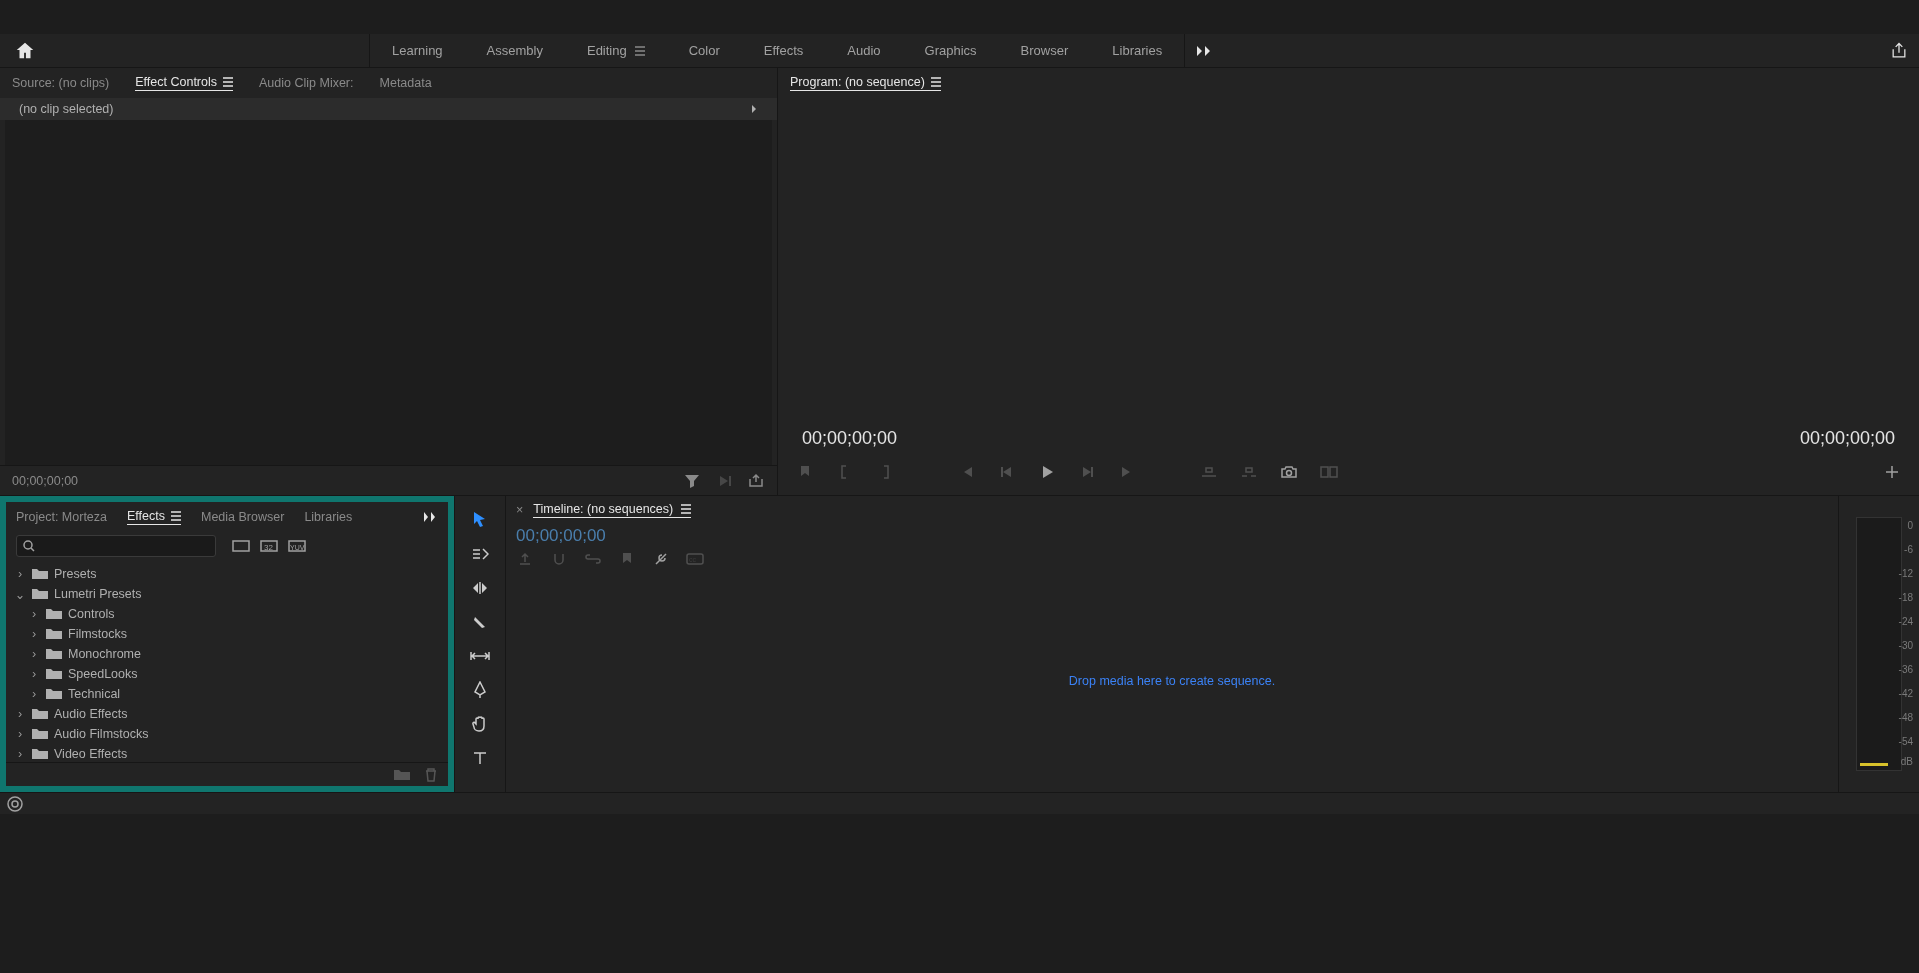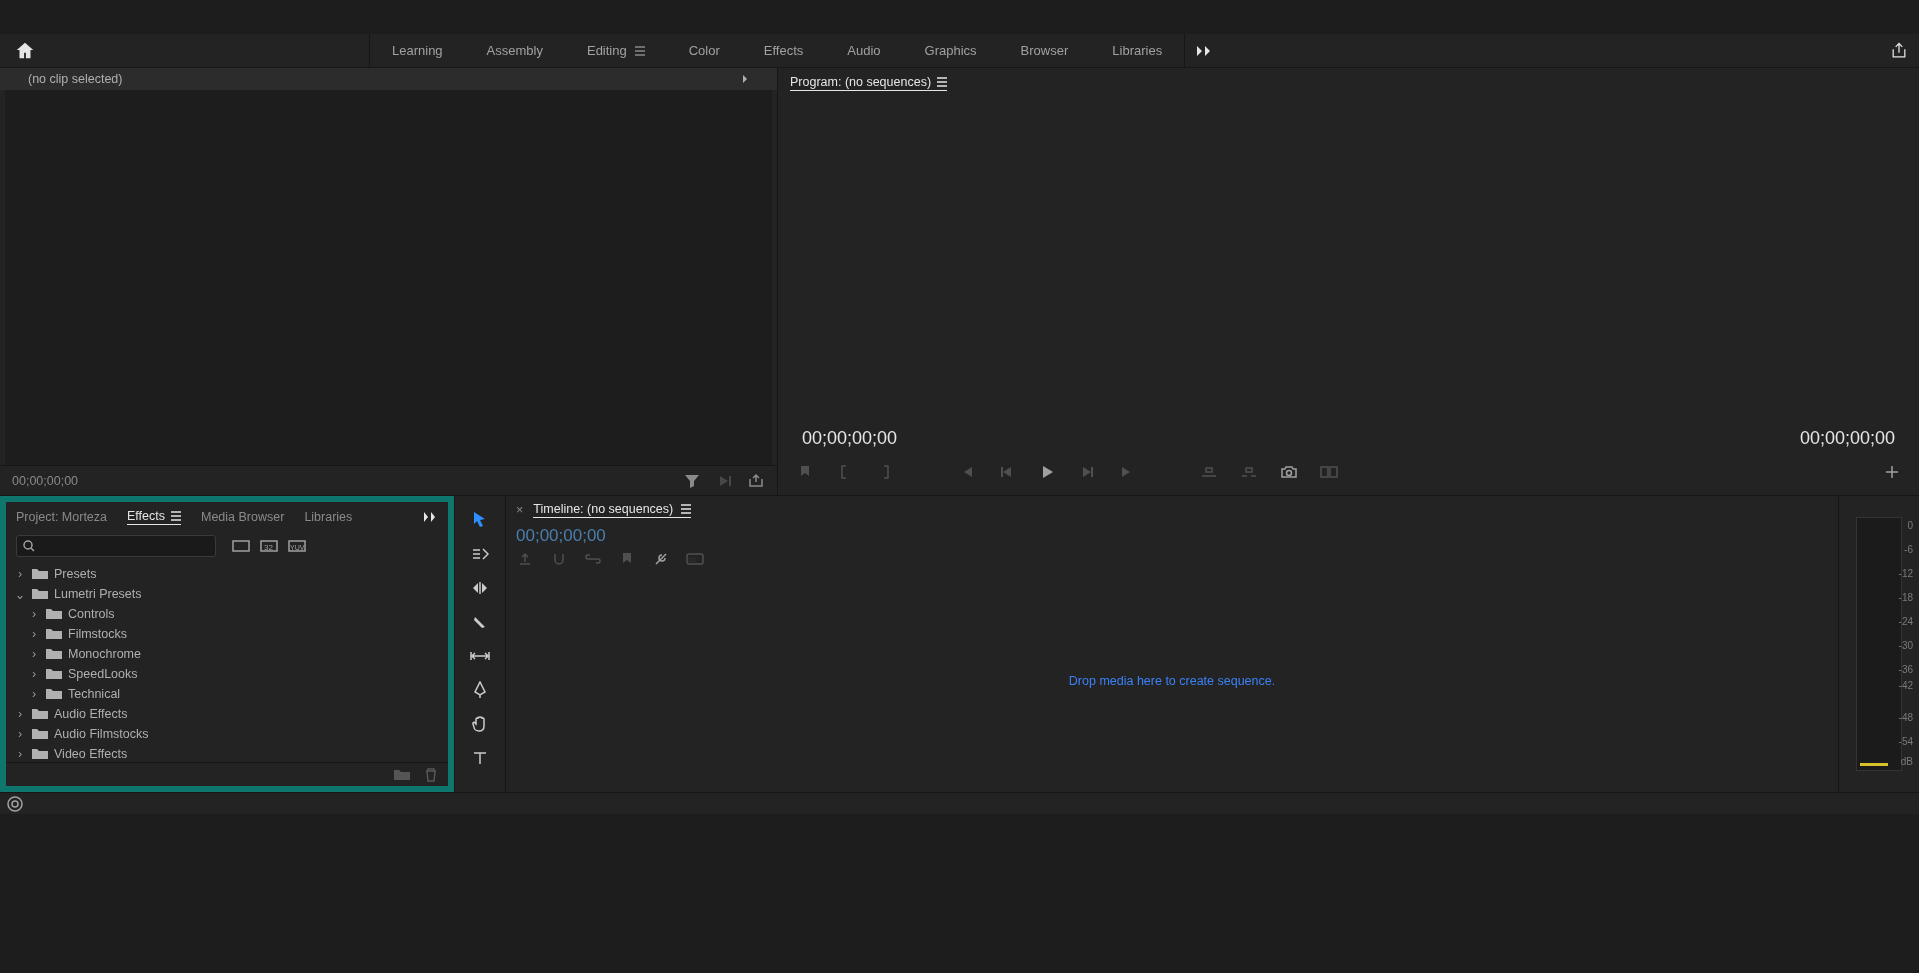--- a/index.html
+++ b/index.html
@@ -17,21 +17,21 @@
 .ws-overflow { width: 40px; display: flex; justify-content: center; align-items: center; color: #e6e6e6; cursor: pointer; border-left: 1px solid #161616; height: 100%; }
 .export-btn { margin-left: auto; width: 40px; display: flex; justify-content: center; align-items: center; height: 100%; cursor: pointer; color: #e6e6e6; }
 
 
 .upper { display: flex; height: 428px; border-bottom: 1px solid #161616; }
 .source-panel { width: 778px; display: flex; flex-direction: column; border-right: 1px solid #161616; background: #232323; }
 .panel-tabs { height: 30px; display: flex; align-items: center; padding: 0 12px; gap: 26px; background:#232323; }
 .ptab { color: #8a8a8a; font-size: 12.5px; cursor: pointer; display: flex; align-items: center; }
 .ptab.active { color: #e6e6e6; border-bottom: 1px solid #e6e6e6; padding-bottom: 1px; }
 .ptab .menu-icon { margin-left: 6px; }
-.noclipbar { height: 22px; background: #2c2c2c; display: flex; align-items: center; justify-content: space-between; padding: 0 28px; font-size: 12.5px; color: #b0b0b0; }
+.noclipbar { height: 22px; background: #2c2c2c; display: flex; align-items: center; justify-content: space-between; padding: 0 19px; font-size: 12.5px; color: #b0b0b0; }
 .viewer-body { flex: 1; background: #1d1d1d; margin: 0 5px 0 5px; }
 .timeline-row { height: 30px; display: flex; align-items: center; justify-content: space-between; padding: 0 12px; color: #8a8a8a; font-size: 12.5px; border-top:1px solid #161616; background:#232323;}
 .tc-left { }
 .src-btns { display: flex; gap: 14px; }
 .icon-disabled { opacity: .35; }
 .icon-btn { width:18px; height:18px; display:flex; align-items:center; justify-content:center; cursor:pointer;}
 
 .program-panel { flex:1; display:flex; flex-direction:column; background:#232323;}
 .program-body { flex:1; background:#232323; margin: 4px; display:flex; flex-direction:column; }
 .program-viewer { flex:1; }
@@ -132,20 +132,33 @@
     <span class="export-btn">
       <svg width="20" height="20" viewBox="0 0 24 24">
           <path class="stroke" d="M5 10v9h14v-9M12 3v11M8 7l4-4 4 4"></path>
         </svg>
     </span>
   </div>
 
   <div class="upper">
 
     <div class="source-panel">
+      <div class="panel-tabs">
+        <span class="ptab">Source: (no clips)</span>
+        <span class="ptab active">
+            <span>Effect Controls</span>
+            <span class="menu-icon">
+              <svg width="10" height="10" viewBox="0 0 10 10">
+                <path class="stroke" d="M0 1h10M0 5h10M0 9h10"></path>
+              </svg>
+            </span>
+          </span>
+        <span class="ptab">Audio Clip Mixer:</span>
+        <span class="ptab">Metadata</span>
+      </div>
       <div class="noclipbar">
         <span>(no clip selected)</span>
         <span>
             <svg width="8" height="8" viewBox="0 0 8 8">
               <path class="fill" d="M2 0l4 4-4 4z"></path>
             </svg>
           </span>
       </div>
       <div class="viewer-body"></div>
       <div class="timeline-row">
@@ -166,21 +179,21 @@
                 <path class="stroke" d="M2 6v7h12V6M8 2v7M5 5l3-3 3 3"></path>
               </svg>
             </span>
         </div>
       </div>
     </div>
 
     <div class="program-panel">
       <div class="panel-tabs">
         <span class="ptab active">
-            <span>Program: (no sequences)</span>
+            <span>Program: (no sequence)</span>
             <span class="menu-icon">
               <svg width="10" height="10" viewBox="0 0 10 10">
                 <path class="stroke" d="M0 1h10M0 5h10M0 9h10"></path>
               </svg>
             </span>
           </span>
       </div>
       <div class="program-body">
         <div class="program-viewer"></div>
         <div class="program-tc">
@@ -525,21 +538,21 @@
 
     <div class="meter-panel">
       <div class="meter">
         <span class="meter-tick" style="top:2px">0</span>
         <span class="meter-tick" style="top:26px">-6</span>
         <span class="meter-tick" style="top:50px">-12</span>
         <span class="meter-tick" style="top:74px">-18</span>
         <span class="meter-tick" style="top:98px">-24</span>
         <span class="meter-tick" style="top:122px">-30</span>
         <span class="meter-tick" style="top:146px">-36</span>
-        <span class="meter-tick" style="top:162px">-42</span>
+        <span class="meter-tick" style="top:170px">-42</span>
         <span class="meter-tick" style="top:194px">-48</span>
         <span class="meter-tick" style="top:218px">-54</span>
         <span class="meter-tick" style="top:238px">dB</span>
         <div class="meter-yellow"></div>
       </div>
     </div>
   </div>
 
   <div class="statusbar">
     <span>

